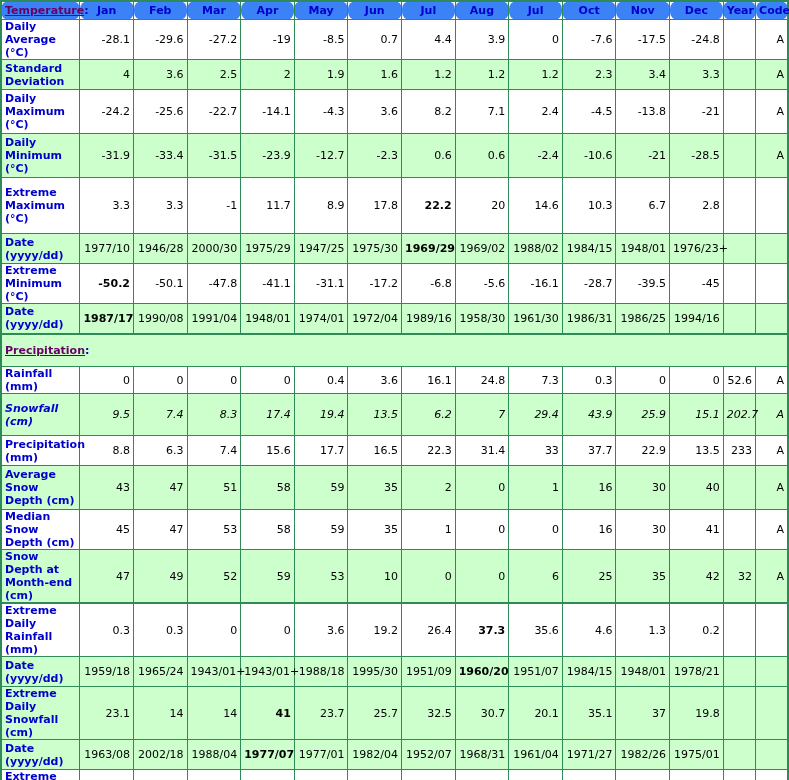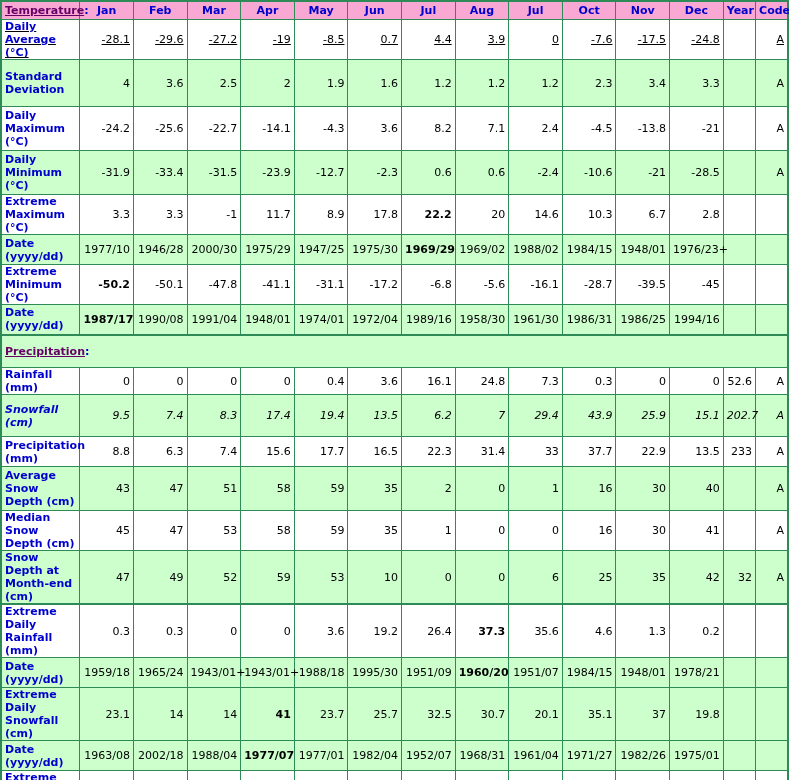--- a/index.html
+++ b/index.html
@@ -15,21 +15,21 @@
   }
   table.climate td, table.climate th {
     border: 1px solid #2e8b57;
     padding: 0 3px;
     line-height: 13px;
   }
   col.c-label { width: 78px; }
   col.c-mon { width: 53px; }
   col.c-year { width: 32px; }
   col.c-code { width: 32px; }
-  th { background: #f9a8d4; color: #0000cc; font-weight: bold; text-align: center; height: 17px; }
+  th { background: #3b82f6; color: #0000cc; font-weight: bold; text-align: center; height: 17px; border-radius: 8px; }
   th.label-head { text-align: left; color: #0000cc; }
   .sec-link { color: #660066; text-decoration: underline; font-weight: bold; cursor: pointer; }
   td.rl { color: #0000cc; font-weight: bold; text-align: left; vertical-align: middle; }
   td.v { text-align: right; vertical-align: middle; }
   tr.w td { background: #ffffff; }
   tr.g td { background: #ccffcc; }
   tr.sec td { background: #ccffcc; }
   td.b, span.b { font-weight: bold; }
   tr.grp-end td { border-bottom: 2px solid #2e8b57; }
 </style>
@@ -67,38 +67,38 @@
       <th>Aug</th>
       <th>Jul</th>
       <th>Oct</th>
       <th>Nov</th>
       <th>Dec</th>
       <th>Year</th>
       <th>Code</th>
     </tr>
   </thead>
   <tbody id="tbody">
-      <tr class="w" style="height: 32px; text-decoration: underline;">
+      <tr class="w" style="height: 32px;">
         <td class="rl">Daily Average (°C)</td>
         <td class="v">-28.1</td>
         <td class="v">-29.6</td>
         <td class="v">-27.2</td>
         <td class="v">-19</td>
         <td class="v">-8.5</td>
         <td class="v">0.7</td>
         <td class="v">4.4</td>
         <td class="v">3.9</td>
         <td class="v">0</td>
         <td class="v">-7.6</td>
         <td class="v">-17.5</td>
         <td class="v">-24.8</td>
         <td class="v"></td>
         <td class="v">A</td>
       </tr>
-      <tr class="g" style="height: 47px;">
+      <tr class="g" style="height: 30px;">
         <td class="rl">Standard Deviation</td>
         <td class="v">4</td>
         <td class="v">3.6</td>
         <td class="v">2.5</td>
         <td class="v">2</td>
         <td class="v">1.9</td>
         <td class="v">1.6</td>
         <td class="v">1.2</td>
         <td class="v">1.2</td>
         <td class="v">1.2</td>
@@ -135,21 +135,21 @@
         <td class="v">-2.3</td>
         <td class="v">0.6</td>
         <td class="v">0.6</td>
         <td class="v">-2.4</td>
         <td class="v">-10.6</td>
         <td class="v">-21</td>
         <td class="v">-28.5</td>
         <td class="v"></td>
         <td class="v">A</td>
       </tr>
-      <tr class="w" style="height: 40px; padding-left: 20px;">
+      <tr class="w" style="height: 56px; padding-left: 20px;">
         <td class="rl">Extreme Maximum (°C)</td>
         <td class="v">3.3</td>
         <td class="v">3.3</td>
         <td class="v">-1</td>
         <td class="v">11.7</td>
         <td class="v">8.9</td>
         <td class="v">17.8</td>
         <td class="v b">22.2</td>
         <td class="v">20</td>
         <td class="v">14.6</td>

